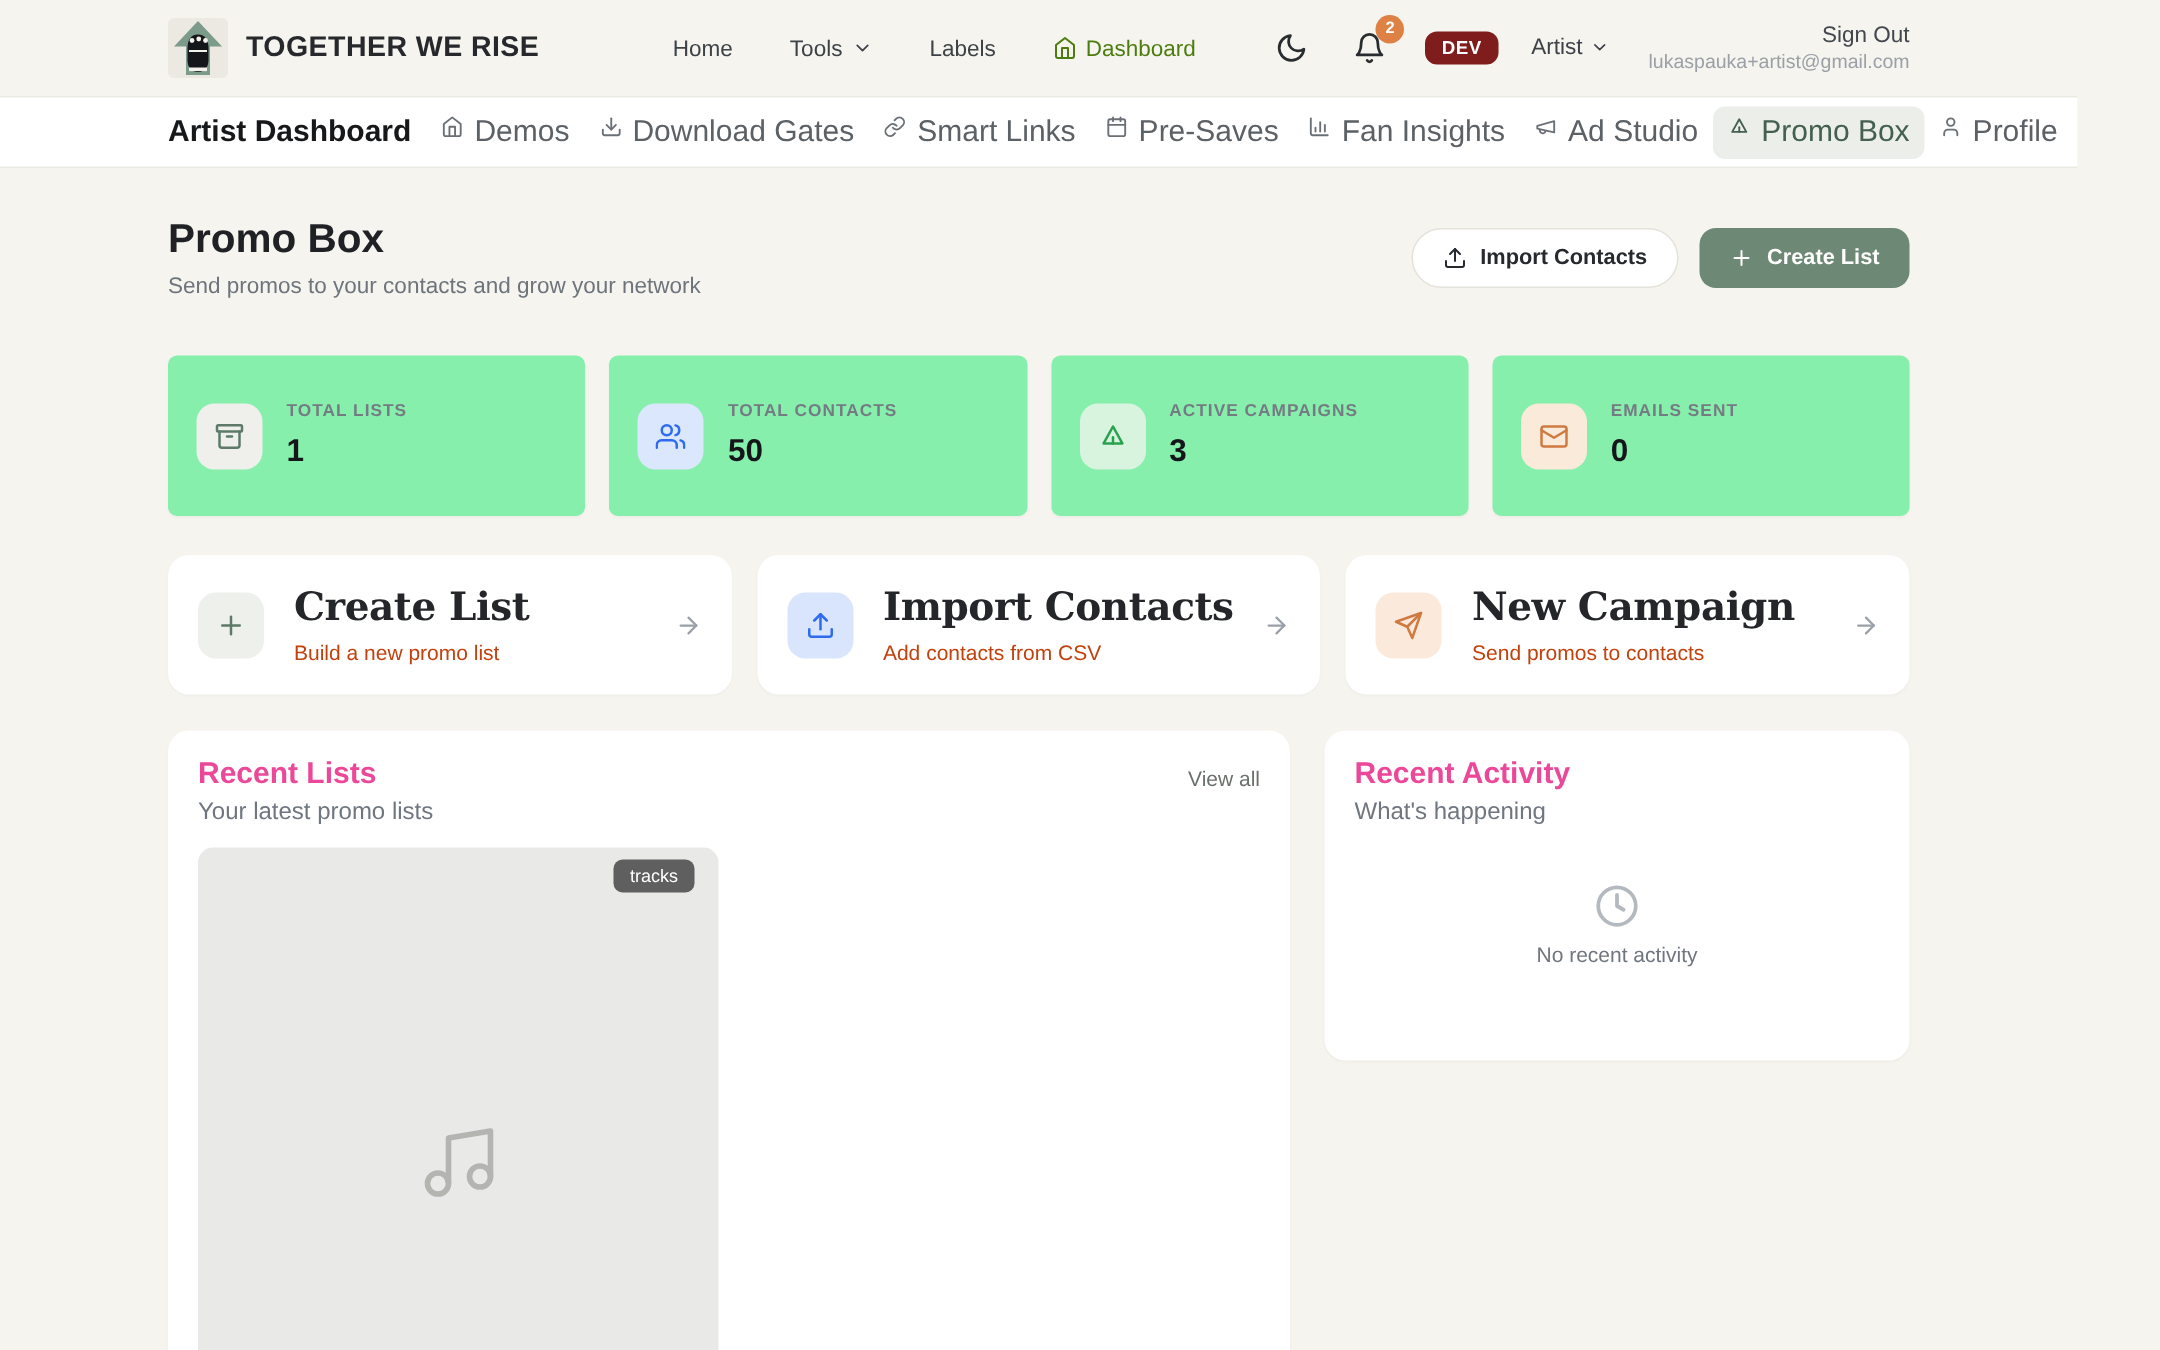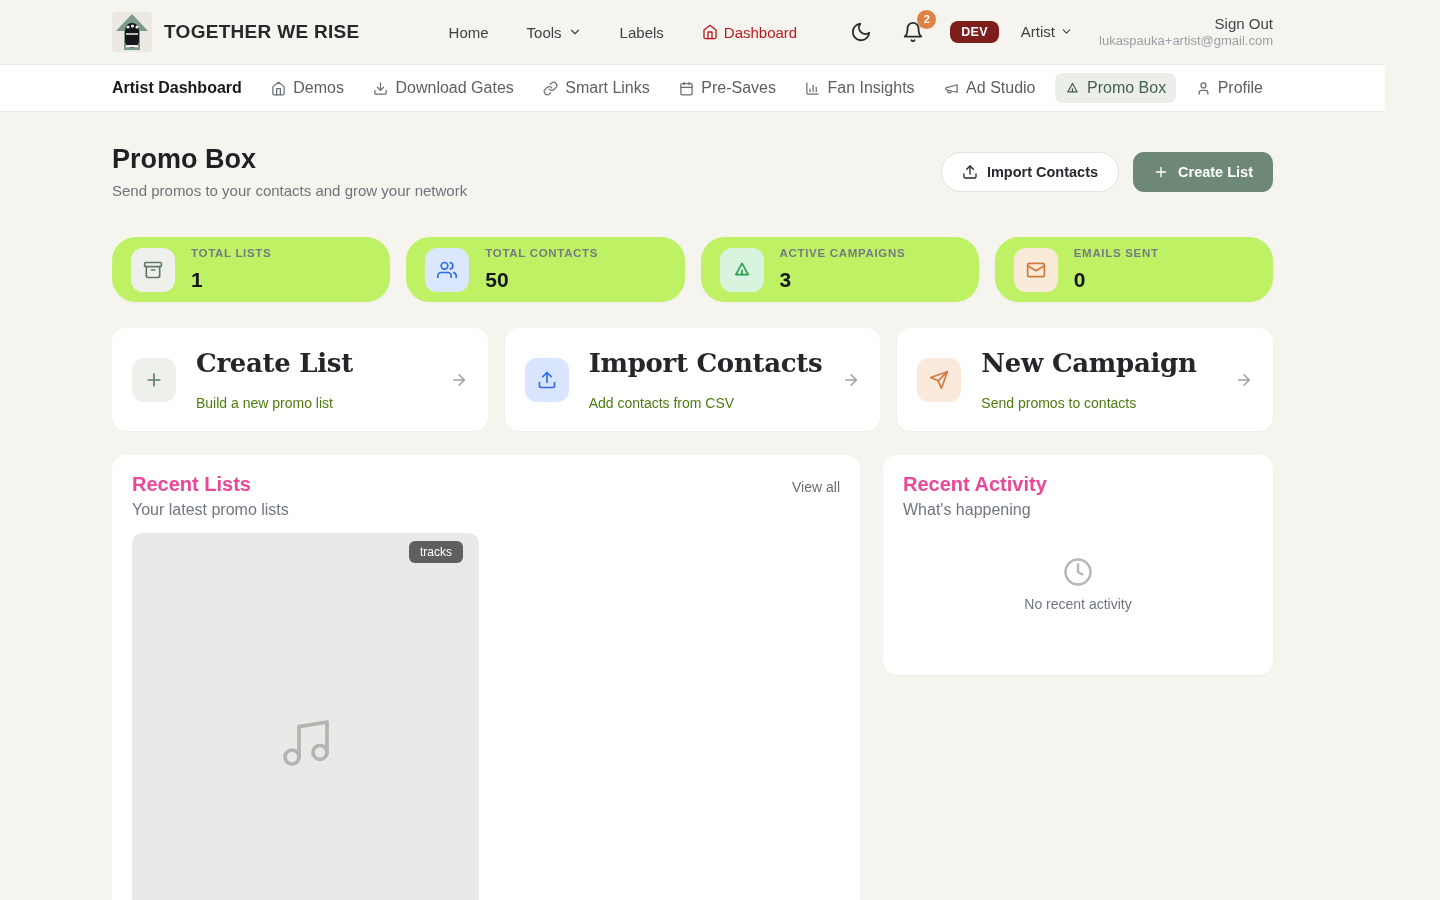--- a/index.html
+++ b/index.html
@@ -8,61 +8,61 @@
   .viewport { width:1385px; height:900px; overflow:hidden; }
   svg { display:block; }
 
   
   .topbar { height:64px; display:flex; align-items:center; padding:0 112px; background:#f5f4ef; }
   .brand { display:flex; align-items:center; gap:12px; }
   .logo { width:40px; height:40px; border-radius:4px; overflow:hidden; }
   .brand-name { font-size:19px; font-weight:800; letter-spacing:.3px; color:#26282b; white-space:nowrap; }
   .main-nav { display:flex; align-items:center; gap:38px; margin:16px auto; padding-left:40px; }
   .main-nav a { text-decoration:none; font-size:15px; color:#3d4247; display:flex; align-items:center; gap:6px; cursor:pointer; }
-  .main-nav a.nav-active { color:#b91c1c; }
+  .main-nav a.nav-active { color:#4d7c0f; }
   .topbar-right { display:flex; align-items:center; gap:22px; }
   .icon-btn { background:none; border:none; cursor:pointer; color:#2a2d30; position:relative; padding:4px; }
   .badge-count { position:absolute; top:-7px; right:-8px; min-width:19px; height:19px; border-radius:50%; color:#fff; font-size:11px; font-weight:700; display:flex; align-items:center; justify-content:center; }
   .dev-badge { color:#fff; font-size:12.5px; font-weight:700; padding:4px 11px; border-radius:8px; letter-spacing:.3px; }
   .role-menu { display:flex; align-items:center; gap:5px; font-size:15px; color:#3d4247; cursor:pointer; }
   .signout-block { display:flex; flex-direction:column; align-items:flex-end; line-height:1.3; margin-left:4px; }
   .signout-link { font-size:15px; color:#42474d; text-decoration:none; cursor:pointer; }
   .user-email { font-size:13px; color:#9aa0a6; }
 
   
   .subnav { height:48px; background:#ffffff; border-top:1px solid #eae9e4; border-bottom:1px solid #eae9e4; display:flex; align-items:center; justify-content:space-between; padding:0 112px; }
-  .subnav-item { display:flex; align-items:center; gap:7px; font-size:16px; color:#5c6166; text-decoration:none; cursor:pointer; white-space:nowrap; padding:6px 10px; border-radius:8px; }
+  .subnav-item { display:flex; gap:7px; font-size:20px; color:#5c6166; text-decoration:none; cursor:pointer; white-space:nowrap; padding:6px 10px; border-radius:8px; }
   .subnav-item .sicon { color:#6b7076; display:flex; }
   .subnav-item.first { font-weight:700; color:#17181a; padding-left:0; }
   .subnav-item.sub-active { background:#eceeea; color:#44604f; }
   .subnav-item.sub-active .sicon { color:#44604f; }
 
   
   main { padding:0 112px; }
   .page-head { margin-top:32px; display:flex; align-items:center; justify-content:space-between; }
   .page-title { font-size:27px; font-weight:800; color:#1f2125; }
   .page-subtitle { margin-top:7px; font-size:15px; color:#6e747b; }
   .head-actions { display:flex; align-items:center; gap:14px; }
   .btn { display:flex; align-items:center; gap:9px; font-size:14.5px; font-weight:600; cursor:pointer; height:40px; }
   .btn-outline { background:#fff; color:#26292d; border:1px solid #e3e2db; border-radius:999px; padding:0 20px; }
   .btn-solid { color:#fff; border:none; border-radius:11px; padding:0 20px; }
 
   
   .stats { margin-top:38px; display:grid; grid-template-columns:repeat(4,1fr); gap:16px; }
-  .stat-card { background:#bef264; border-radius:24px; padding:10px 19px; display:flex; align-items:center; gap:16px; box-shadow:0 1px 2px rgba(0,0,0,.03); }
+  .stat-card { background:#86efac; border-radius:6px; padding:31px 19px; display:flex; align-items:center; gap:16px; box-shadow:0 1px 2px rgba(0,0,0,.03); }
   .stat-iconbox { width:44px; height:44px; border-radius:12px; display:flex; align-items:center; justify-content:center; flex:none; }
   .stat-label { font-size:11.5px; font-weight:600; letter-spacing:.06em; color:#757b83; text-transform:uppercase; }
   .stat-value { font-size:21px; font-weight:800; color:#141619; margin-top:9px; }
 
   
   .quick-actions { margin-top:26px; display:grid; grid-template-columns:repeat(3,1fr); gap:17px; }
   .qa-card { background:#fff; border-radius:14px; padding:20px; display:flex; align-items:center; gap:20px; cursor:pointer; box-shadow:0 1px 2px rgba(0,0,0,.03); }
   .qa-iconbox { width:44px; height:44px; border-radius:12px; display:flex; align-items:center; justify-content:center; flex:none; }
   .qa-title { font-family:"DejaVu Serif","Liberation Serif",serif; font-weight:700; font-size:26px; letter-spacing:-.3px; color:#24262a; white-space:nowrap; }
-  .qa-sub { font-size:14px; color:#4d7c0f; margin-top:17px; }
+  .qa-sub { font-size:14px; color:#c2410c; margin-top:7px; }
   .qa-arrow { margin-left:auto; color:#9aa0a8; flex:none; }
 
   
   .panels { margin-top:24px; display:grid; grid-template-columns:1fr 390px; gap:23px; align-items:start; }
   .panel { background:#fff; border-radius:14px; padding:18px 20px; box-shadow:0 1px 2px rgba(0,0,0,.03); }
   .panel-head { display:flex; align-items:flex-start; justify-content:space-between; }
   .panel-title { font-size:20px; font-weight:700; color:#ec4899; }
   .panel-sub { font-size:16px; color:#6f7680; margin-top:5px; }
   .view-all { font-size:14px; color:#6a706b; text-decoration:none; cursor:pointer; margin-top:6px; }
   .recent-lists { min-height:520px; }

